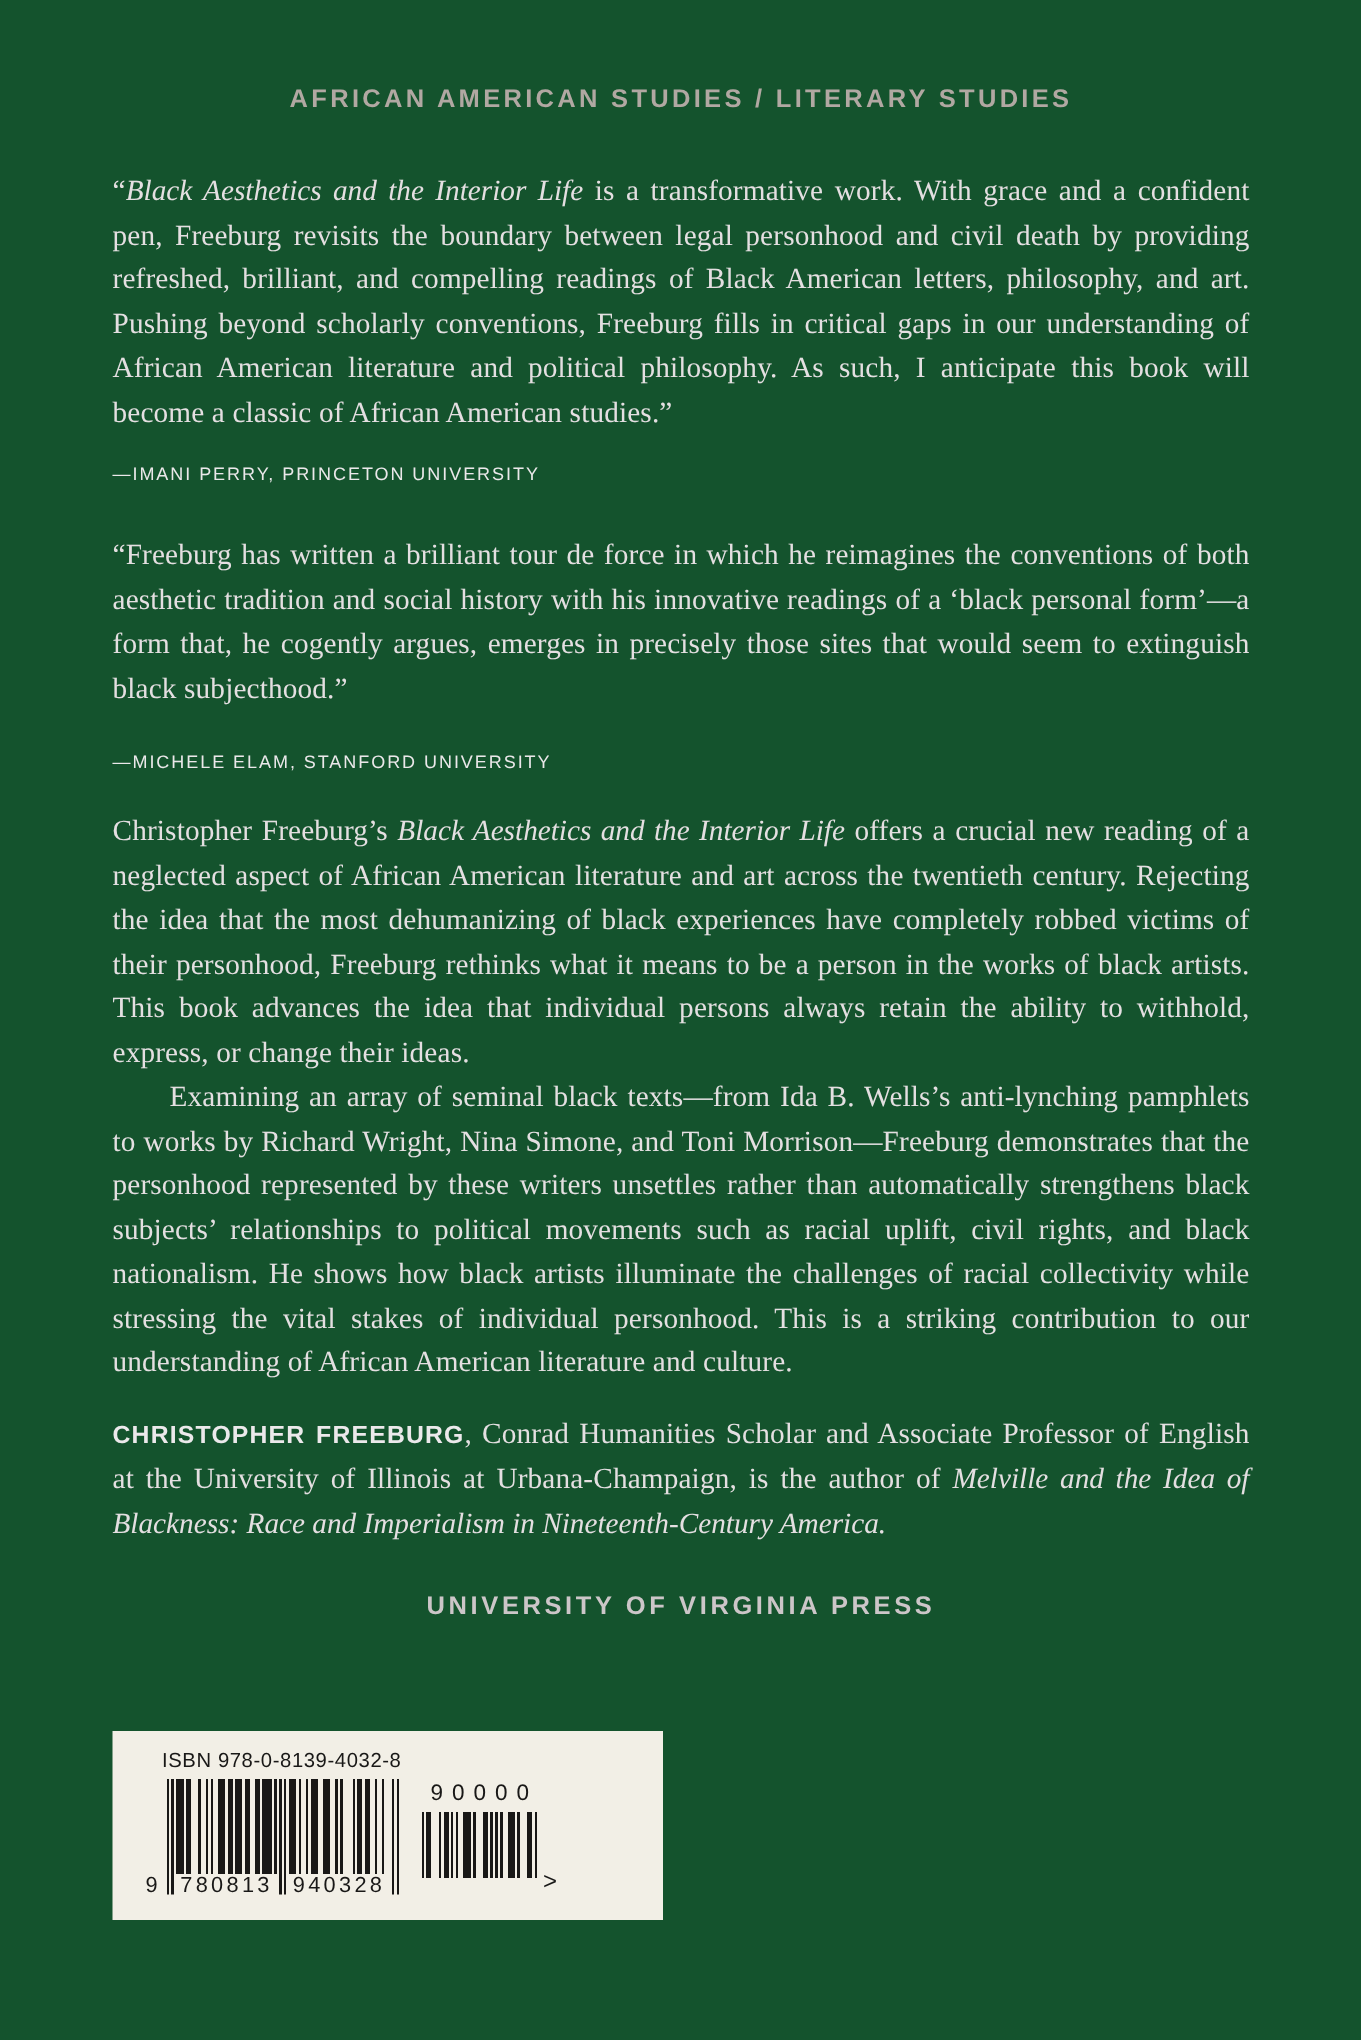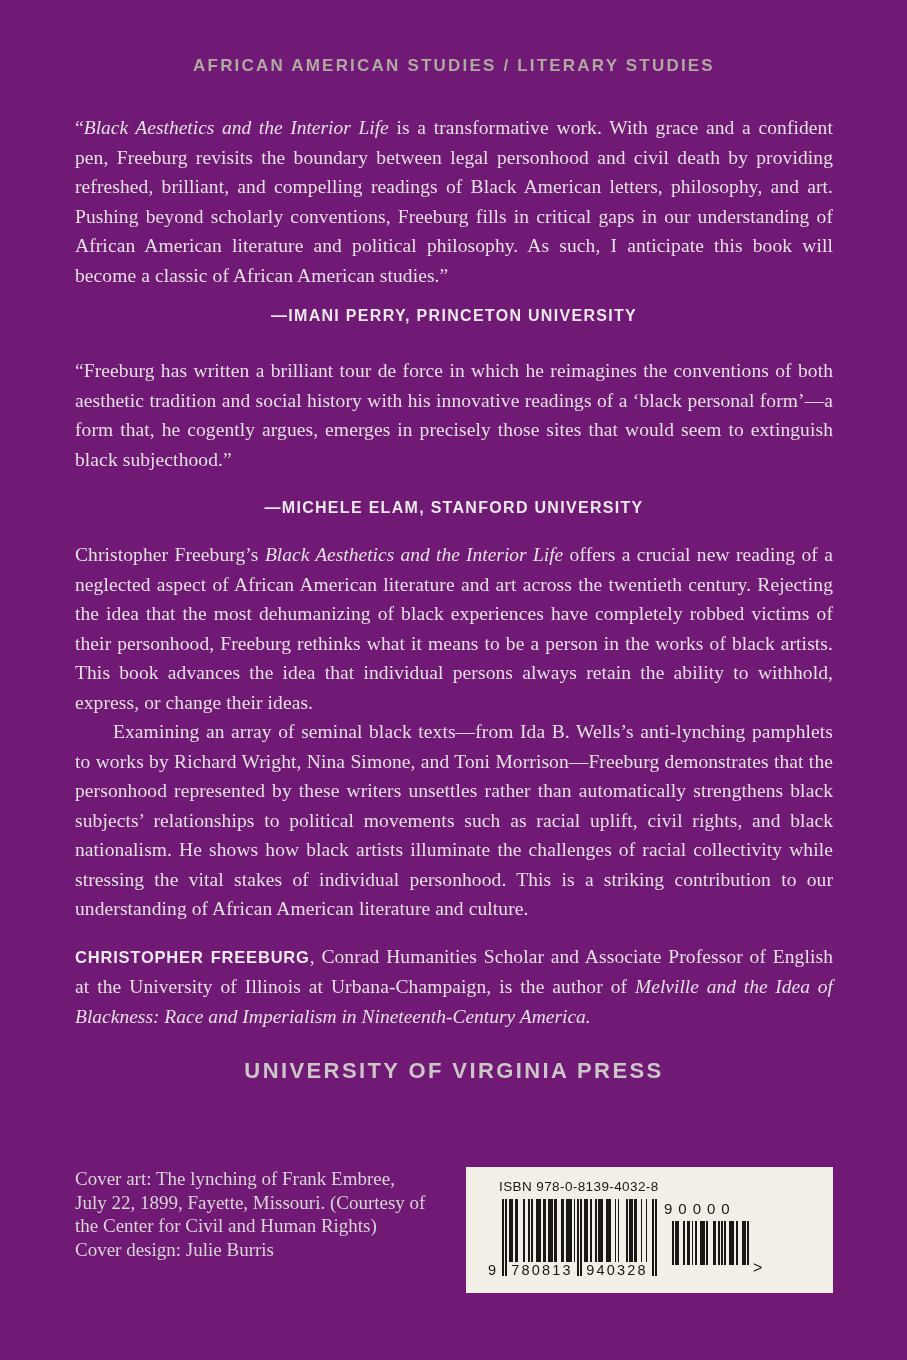--- a/index.html
+++ b/index.html
@@ -5,61 +5,61 @@
   html, body { margin:0; padding:0; }
   body {
     width:907px; height:1360px;
     background:#281f2a;
     font-family:"Liberation Serif", serif;
     overflow:hidden;
   }
   .cover {
     box-sizing:border-box;
     width:907px; height:1360px;
-    background:#701a75;
-    padding:56px 74px 0 75px;
+    background:#14532d;
+    padding:56px 74px 13px 75px;
     display:flex; flex-direction:column;
     overflow:hidden;
   }
   .cover > * { margin:0; }
 
   .category {
     font-family:"Liberation Sans", sans-serif; font-weight:bold;
     font-size:17px; line-height:20px; letter-spacing:2.2px;
     color:#b1a8a2; text-align:center;
   }
 
   .serif {
     font-size:19.5px; line-height:29.5px;
     color:#e4dfe1; text-align:justify;
     letter-spacing:0.1px;
   }
   .quote1 { margin-top:37px; }
   .attr {
-    font-family:"Liberation Sans", sans-serif; font-weight:bold;
-    font-size:16px; line-height:20px; letter-spacing:1.3px;
-    color:#ebe8ea; text-align:center;
+    font-family:"Liberation Sans", sans-serif; font-weight:normal;
+    font-size:12px; line-height:20px; letter-spacing:1.3px;
+    color:#ebe8ea; 
   }
   .attr1 { margin-top:16px; }
   .quote2 { margin-top:30px; }
   .attr2 { margin-top:24px; }
   .desc1 { margin-top:22px; }
   .desc2 { text-indent:38px; }
   .title-italic { font-style:italic; letter-spacing:0; }
 
   .bio { margin-top:18px; }
   .bio-name {
     font-family:"Liberation Sans", sans-serif; font-weight:bold;
     font-size:16.5px; letter-spacing:0.8px; color:#ece9eb;
   }
 
   .press-name {
     margin-top:28px;
     font-family:"Liberation Sans", sans-serif; font-weight:bold;
-    font-size:22px; line-height:24px; letter-spacing:2.4px;
+    font-size:17px; line-height:24px; letter-spacing:2.4px;
     color:#ccc6c8; text-align:center;
   }
   .press-loc {
     margin-top:9px;
     font-family:"Liberation Sans", sans-serif; font-weight:bold;
     font-size:16.5px; line-height:19px; letter-spacing:1.6px;
     color:#c5bfc2; text-align:center;
   }
 
   .bottom-row {
@@ -88,21 +88,21 @@
   .addon-bars { position:absolute; left:206px; top:54px; width:77px; height:44px; }
   .bdigit {
     position:absolute; top:95px;
     font-family:"Liberation Sans", sans-serif;
     font-size:14.5px; line-height:16px; color:#191817;
   }
   .d-left { left:18px; width:16px; text-align:center; letter-spacing:0; }
   .d-g1 { left:44px; width:64px; text-align:center; letter-spacing:2.2px; }
   .d-g2 { left:118px; width:66px; text-align:center; letter-spacing:2.2px; }
   .addon-label {
-    position:absolute; top:33px; left:192px; width:77px;
+    position:absolute; top:33px; left:206px; width:77px;
     font-family:"Liberation Sans", sans-serif;
     font-size:15px; letter-spacing:6px; text-indent:6px;
     text-align:center; color:#191817;
   }
   .arrow {
     position:absolute; top:92px; left:287px;
     font-family:"Liberation Sans", sans-serif;
     font-size:16px; color:#191817;
   }
 </style>
@@ -123,24 +123,20 @@
 
   <p class="serif desc1"><span>Christopher Freeburg’s </span><i class="title-italic">Black Aesthetics and the Interior Life</i><span> offers a crucial new reading of a neglected aspect of African American literature and art across the twentieth century. Rejecting the idea that the most dehumanizing of black experiences have completely robbed victims of their personhood, Freeburg rethinks what it means to be a person in the works of black artists. This book advances the idea that individual persons always retain the ability to withhold, express, or change their ideas.</span></p>
 
   <p class="serif desc2">Examining an array of seminal black texts—from Ida B. Wells’s anti-lynching pamphlets to works by Richard Wright, Nina Simone, and Toni Morrison—Freeburg demonstrates that the personhood represented by these writers unsettles rather than automatically strengthens black subjects’ relationships to political movements such as racial uplift, civil rights, and black nationalism. He shows how black artists illuminate the challenges of racial collectivity while stressing the vital stakes of individual personhood. This is a striking contribution to our understanding of African American literature and culture.</p>
 
   <p class="serif bio"><span class="bio-name">CHRISTOPHER FREEBURG</span><span>, Conrad Humanities Scholar and Associate Professor of English at the University of Illinois at Urbana-Champaign, is the author of </span><i class="title-italic">Melville and the Idea of Blackness: Race and Imperialism in Nineteenth-Century America.</i></p>
 
   <div class="press-name">UNIVERSITY OF VIRGINIA PRESS</div>
 
   <div class="bottom-row">
-    <div class="credits">Cover art: The lynching of Frank Embree,
-July 22, 1899, Fayette, Missouri. (Courtesy of
-the Center for Civil and Human Rights)
-Cover design: Julie Burris</div>
 
     <div class="barcode-panel">
       <div class="isbn">ISBN 978-0-8139-4032-8</div>
       <div class="main-bars" id="main-bars"><svg width="100%" height="100%" viewBox="0 0 95 77" preserveAspectRatio="none" shape-rendering="crispEdges">
             <rect x="0" y="0" width="1" height="77" fill="#191817"></rect>
             <rect x="2" y="0" width="1" height="77" fill="#191817"></rect>
             <rect x="4" y="0" width="3" height="63" fill="#191817"></rect>
             <rect x="8" y="0" width="2" height="63" fill="#191817"></rect>
             <rect x="13" y="0" width="1" height="63" fill="#191817"></rect>
             <rect x="16" y="0" width="1" height="63" fill="#191817"></rect>

